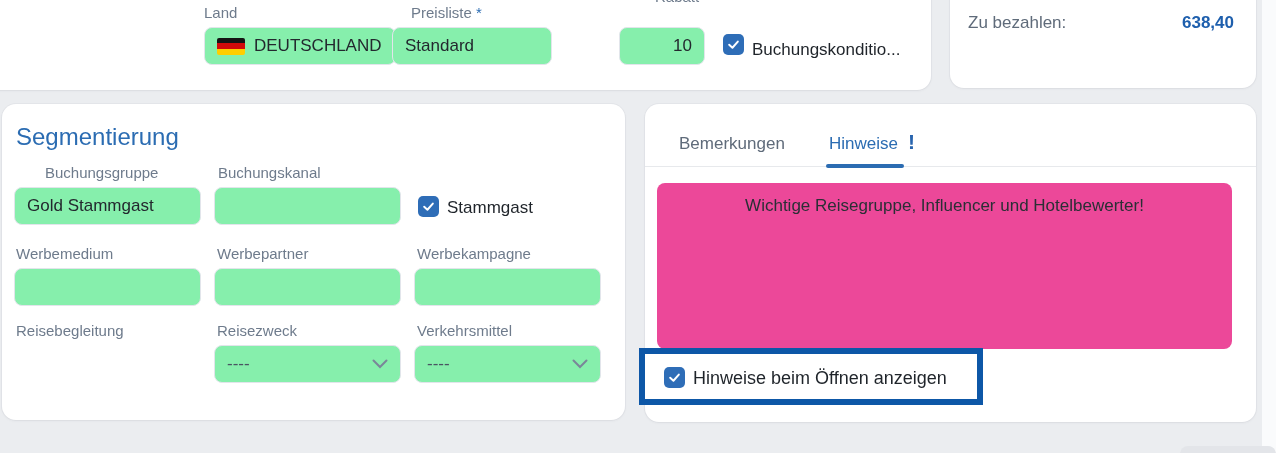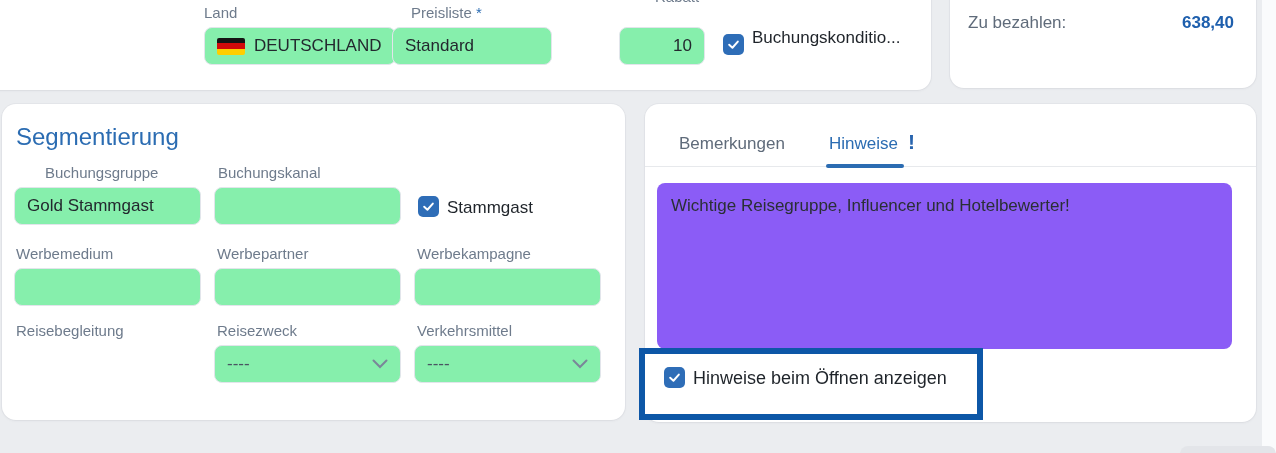--- a/index.html
+++ b/index.html
@@ -93,26 +93,27 @@
     background:#e7e9ec;
   }
   .tab-underline {
     position:absolute;
     height:4px;
     background:#2b6cb2;
     border-radius:2px;
   }
   .textarea {
     position:absolute;
-    background:#8b5cf6;
+    background:#ec4899;
     border-radius:8px;
     padding:11px 14px;
     font-size:17px;
     color:#2a2f35;
     line-height:1.45;
+    text-align:center;
   }
   .pay-label {
     position:absolute;
     font-size:17px;
     color:#5f6b7a;
   }
   .pay-amount {
     position:absolute;
     font-size:17px;
     font-weight:700;
@@ -163,21 +164,21 @@
   <div class="field-label" style="left:639px; top:8px;margin-left:36px;">Rabatt</div>
   <div class="input num" style="left:639px; top:47px; width:86px;">
     <span>10</span>
   </div>
 
   <div class="checkbox" style="left:743px; top:54px;">
     <svg viewBox="0 0 24 24" width="13" height="13">
         <path d="M4 12.5 L10 18 L20 6.5" stroke="#fff" stroke-width="3.6" fill="none" stroke-linecap="round" stroke-linejoin="round"></path>
       </svg>
   </div>
-  <div class="cb-label" style="left:772px; top:48px;">Buchungskonditio...</div>
+  <div class="cb-label" style="left:772px; top:60px;">Buchungskonditio...</div>
 </div>
 
 <div class="card" style="left:950px; top:-20px; width:306px; height:108px;">
   <div class="pay-label" style="left:18px; top:33px;">Zu bezahlen:</div>
   <div class="pay-amount" style="right:22px; top:33px;">638,40</div>
 </div>
 
 <div class="card" style="left:2px; top:104px; width:623px; height:316px;">
   <div class="section-title" style="left:14px; top:19px;">Segmentierung</div>
 
@@ -232,21 +233,21 @@
   <div class="tab active" style="left:184px; top:30px;">Hinweise</div>
   <div class="tab-bang" style="left:263px; top:26px;">!</div>
   <div class="tab-divider" style="top:62px;"></div>
   <div class="tab-underline" style="left:181px; top:60px; width:78px;"></div>
 
   <div class="textarea" style="left:12px; top:79px; width:575px; height:166px;">
     <span>Wichtige Reisegruppe, Influencer und Hotelbewerter!</span>
   </div>
 </div>
 
-<div class="highlight-box" style="left:639px; top:348px; width:344px; height:72px;">
+<div class="highlight-box" style="left:639px; top:348px; width:344px; height:57px;">
   <div class="checkbox" style="left:19px; top:13px;">
     <svg viewBox="0 0 24 24" width="13" height="13">
         <path d="M4 12.5 L10 18 L20 6.5" stroke="#fff" stroke-width="3.6" fill="none" stroke-linecap="round" stroke-linejoin="round"></path>
       </svg>
   </div>
   <div class="cb-label" style="left:48px; top:14px; font-size:18px;">Hinweise beim Öffnen anzeigen</div>
 </div>
 
 <div class="right-strip"></div>
 <div class="partial-btn"></div>

